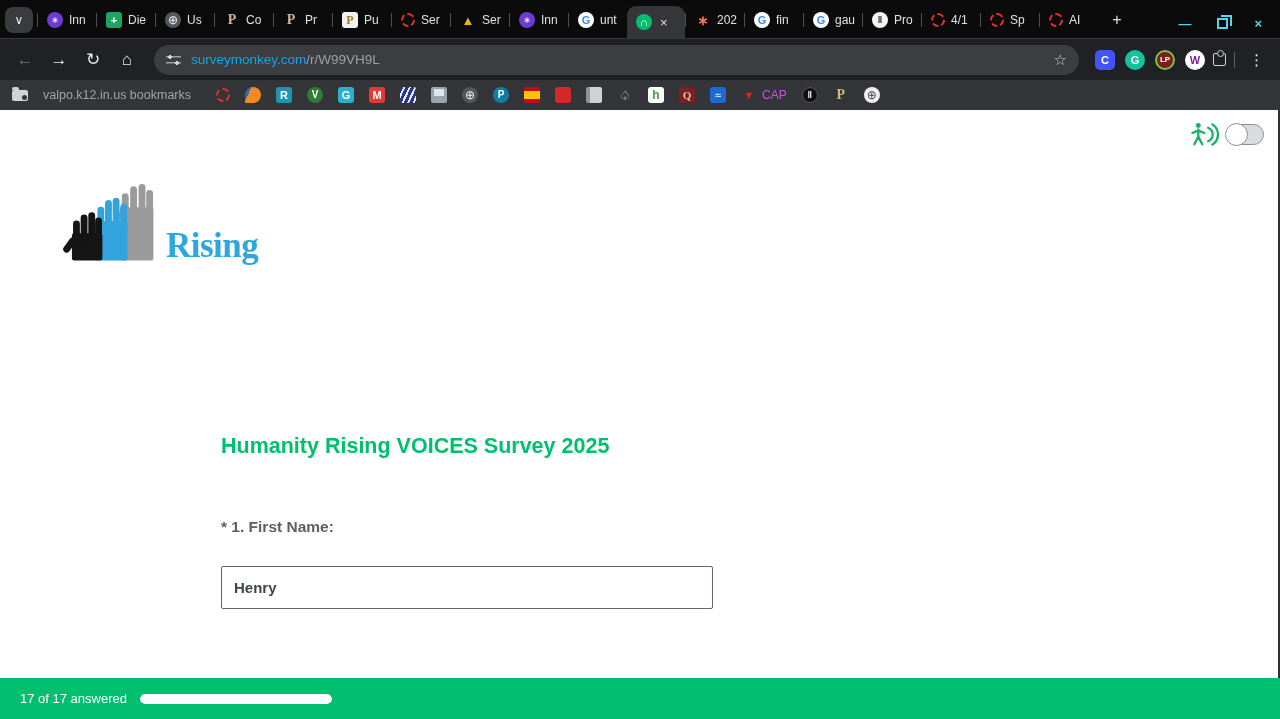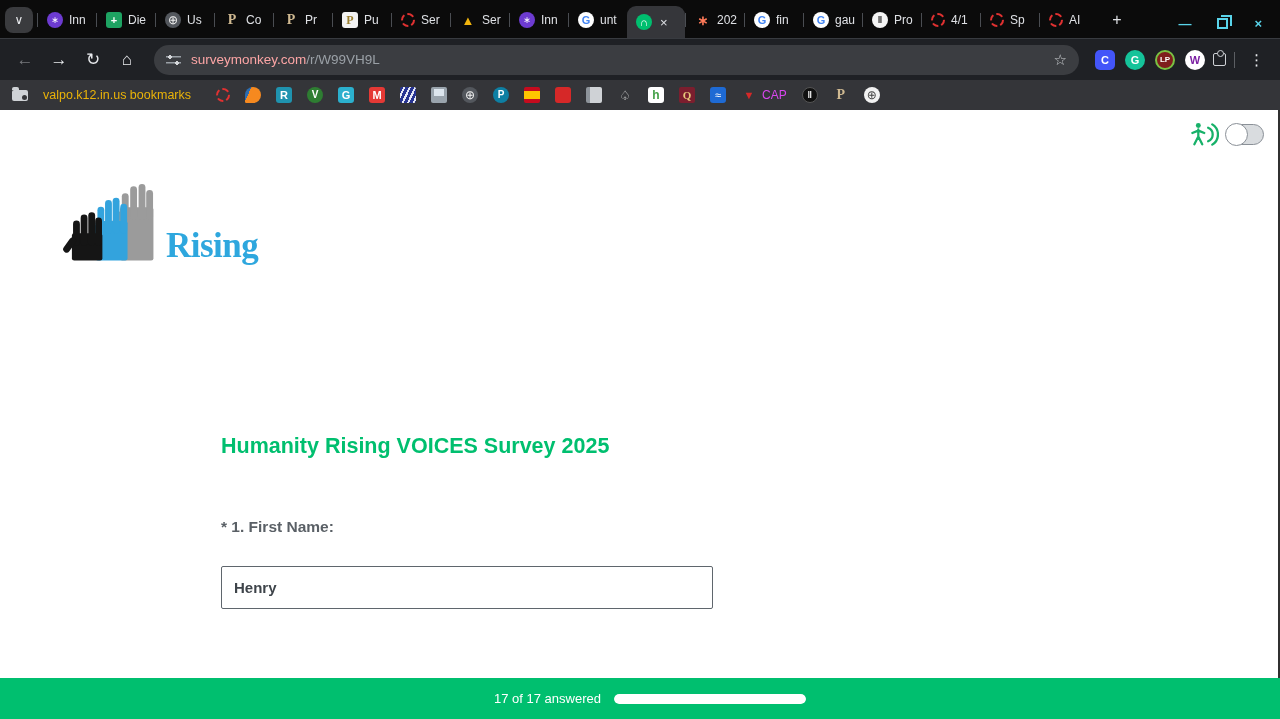--- a/index.html
+++ b/index.html
@@ -77,21 +77,21 @@
   .nav-btn.disabled { color:#77797d; }
   .omnibox { flex:1; height:30px; margin:0 8px; background:#3b3d41; border-radius:15px;
              display:flex; align-items:center; padding:0 12px; gap:10px; min-width:0; }
   .tune { width:15px; height:14px; flex:none;
      background:
        radial-gradient(circle 2px at 4px 4px, #d5d7da 95%, transparent),
        radial-gradient(circle 2px at 11px 10px, #d5d7da 95%, transparent),
        linear-gradient(#9aa0a6,#9aa0a6) 0 3.5px/15px 1.5px no-repeat,
        linear-gradient(#9aa0a6,#9aa0a6) 0 9.5px/15px 1.5px no-repeat; }
   .url { font-size:13.5px; white-space:nowrap; overflow:hidden; }
-  .url-host { color:#fca5a5; }
+  .url-host { color:#0ea5e9; }
   .url-path { color:#9aa0a6; }
   .star-btn { color:#c7cacd; font-size:15px; margin-left:auto; }
   .ext-row { display:flex; align-items:center; gap:10px; padding:0 4px; }
   .ext { width:20px; height:20px; border-radius:50%; display:flex; align-items:center;
          justify-content:center; font-size:11px; font-weight:700; flex:none; }
   .i-clever { background:#4355f9; color:#fff; border-radius:5px; }
   .i-grammarly { background:#15c39a; color:#fff; }
   .i-lp { background:#7f1d1d; color:#fff; font-size:8px; border:2px solid #7ac143; }
   .i-w-colors { background:#fff; color:#7b1fa2; }
   .puzzle { width:13px; height:13px; border:1.6px solid #cfd2d6; border-radius:2px; position:relative; }
@@ -101,21 +101,21 @@
   .kebab { color:#e8eaed; font-size:15px; padding:0 6px; }
 
   
   .bookmarks { height:30px; background:#343539; display:flex; align-items:center;
                padding:0 12px; gap:15px; }
   .bm-folder { width:16px; height:11px; background:#cfd2d6; border-radius:2px; position:relative; flex:none; }
   .bm-folder::before { content:""; position:absolute; top:-3px; left:0; width:7px; height:3px;
                background:#cfd2d6; border-radius:2px 2px 0 0; }
   .bm-folder::after { content:""; position:absolute; right:1px; bottom:1px; width:5px; height:5px;
                background:#343539; border-radius:50%; }
-  .bm-label { color:#eab308; font-size:12.5px; margin-right:10px; white-space:nowrap; }
+  .bm-label { color:#a3a3a3; font-size:12.5px; margin-right:10px; white-space:nowrap; }
   .bm-item { display:flex; align-items:center; gap:5px; flex:none; }
   .bm-item-label { color:#d946ef; font-size:12px; }
   .bm-item-label:empty { display:none; }
 
   
   .page { position:relative; height:609px; background:#fff;
           box-shadow:inset -2px 0 0 #303030; }
   .a11y { position:absolute; top:11px; right:16px; display:flex; align-items:center; gap:7px; }
   .toggle-track { width:38px; height:21px; border-radius:11px; background:#d9dcdf;
           border:1.5px solid #8a9097; position:relative; }
@@ -129,21 +129,21 @@
 
   .survey-title { position:absolute; left:221px; top:324px; font-size:21.5px; font-weight:700;
           color:#00BF6F; }
   .question { position:absolute; left:221px; top:408px; font-size:15.5px; color:#5a6066;font-weight:bold; }
   .answer-input { position:absolute; left:221px; top:456px; width:492px; height:43px;
           border:1px solid #5f666d; border-radius:2px; padding:0 12px; font-size:15px;
           font-weight:700; color:#3e444a; background:#fff;
           font-family:"Liberation Sans",sans-serif; outline:none; }
 
   .footer { position:absolute; left:0; right:0; bottom:0; height:41px; background:#00BF6F;
-          display:flex; align-items:center; justify-content:center; gap:13px;padding-left:20px; }
+          display:flex; align-items:center; gap:13px;padding-left:20px; }
   .footer-status { color:#fff; font-size:13px; }
   .progress-track { width:192px; height:10px; border-radius:5px; background:rgba(255,255,255,0.35);
           overflow:hidden; }
   .progress-fill { height:100%; background:#fff; border-radius:5px; }
 </style>
 </head>
 <body>
 
 <div class="tabstrip">
   <div class="tab-search">∨</div>

